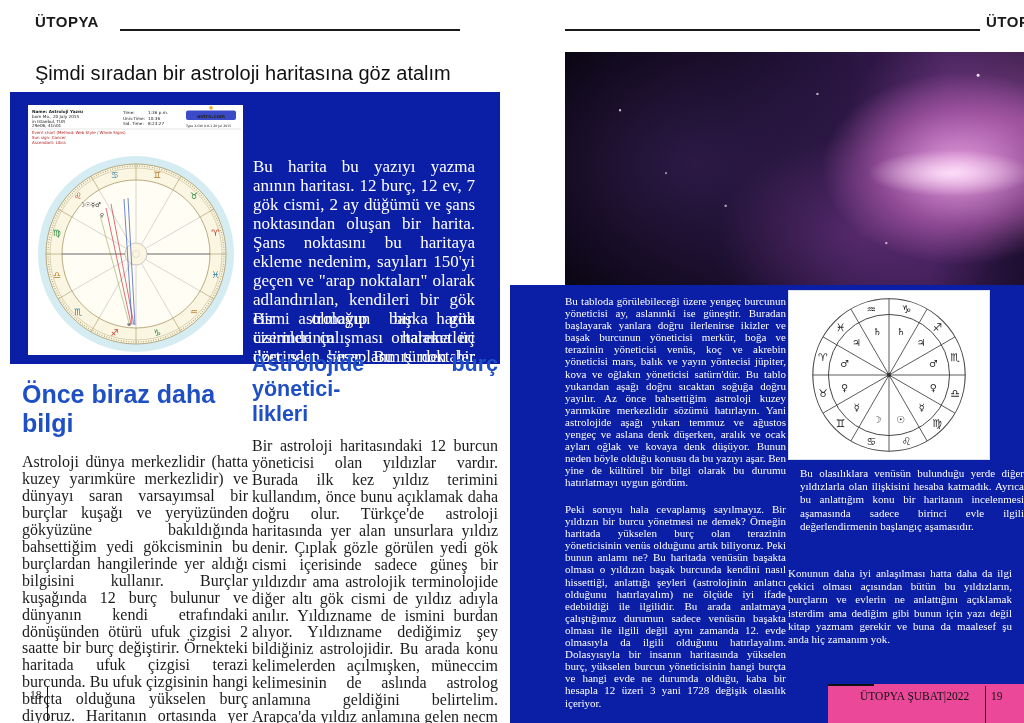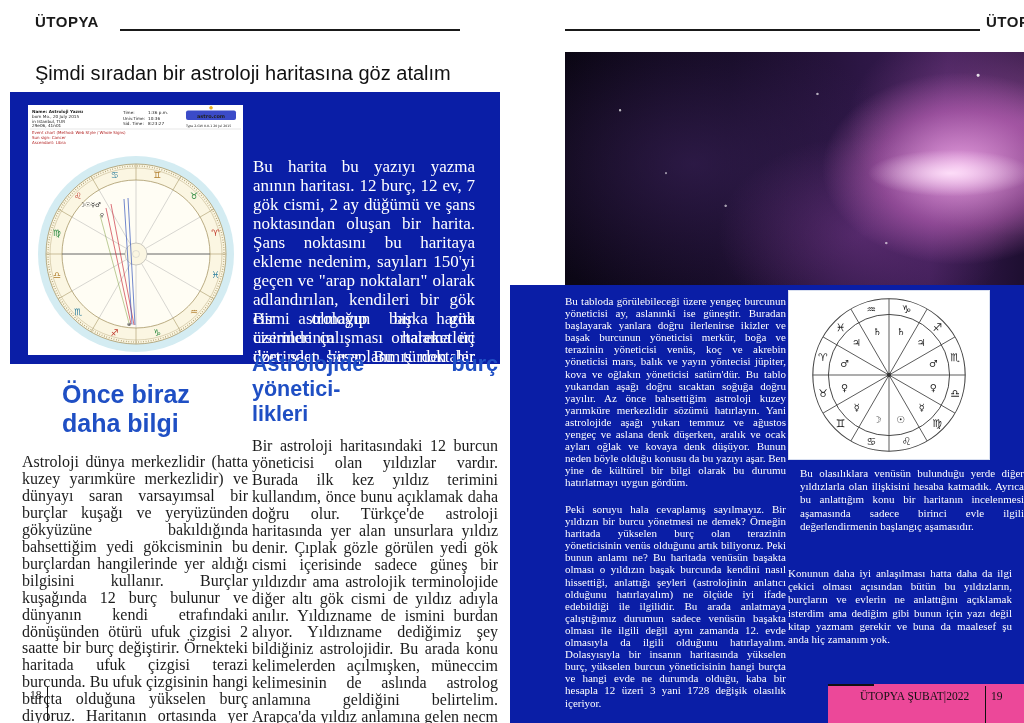--- a/index.html
+++ b/index.html
@@ -156,21 +156,21 @@
         <text x="50" y="94.2" class="zg fire">♌</text>
       </g>
     </svg>
   </div>
 
   <p class="abs wp" style="left:243px; top:18px; width:222px;">Bu harita bu yazıyı yazma anının haritası. 12 burç, 12 ev, 7 gök cismi, 2 ay düğümü ve şans noktasından oluşan bir harita. Şans noktasını bu haritaya ekleme nedenim, sayıları 150'yi geçen ve "arap noktaları" olarak adlandırılan, kendileri bir gök cismi olmayıp başka gök cisimlerinin hareketleri üzerinden hesaplanmış noktalar olan unsurlardan olup yüzlerce yıldır her haritada yer almalasıdır.</p>
   <p class="abs wp" style="left:243px; top:170px; width:222px;">Bir astroloğun bir harita üzerinde çalışması ortalama üç dört saat sürer. Bu türden bir çalışmanın tamamını yazıya dökmek burada mümkün değildir. Yine de bu çalışmanın aşağı yukarı onda biri kabul edilebilecek bir örneklendirme yapmaya çalışayım</p>
 </div>
 
 <div class="abs" style="left:22px; top:380px; width:226px;">
-  <div class="h2" style="font-size:25px;margin-left:40px;">Önce biraz daha bilgi</div>
+  <div class="h2" style="font-size:25px;">Önce biraz daha bilgi</div>
   <p class="body" style="margin-top:16px;">Astroloji dünya merkezlidir (hatta kuzey yarımküre merkezlidir) ve dünyayı saran varsayımsal bir burçlar kuşağı ve yeryüzünden gökyüzüne bakıldığında bahsettiğim yedi gökcisminin bu burçlardan hangilerinde yer aldığı bilgisini kullanır. Burçlar kuşağında 12 burç bulunur ve dünyanın kendi etrafındaki dönüşünden ötürü ufuk çizgisi 2 saatte bir burç değiştirir. Örnekteki haritada ufuk çizgisi terazi burcunda. Bu ufuk çizgisinin hangi burçta olduğuna yükselen burç diyoruz. Haritanın ortasında yer alan sayılar, hayatın değişik yönlerini anlatan 12 evi gösterir. Yükselen burcun bulunduğu ev 1. evdir, kişinin ya da olayın temsilcisidir.</p>
 </div>
 
 <div class="abs" style="left:252px; top:352px; width:246px;">
   <div class="h2 h2-line1" style="font-size:21.5px;">Astrolojide burç yönetici-</div>
   <div class="h2" style="font-size:21.5px;">likleri</div>
   <p class="body" style="margin-top:11px;">Bir astroloji haritasındaki 12 burcun yöneticisi olan yıldızlar vardır. Burada ilk kez yıldız terimini kullandım, önce bunu açıklamak daha doğru olur. Türkçe'de astroloji haritasında yer alan unsurlara yıldız denir. Çıplak gözle görülen yedi gök cismi içerisinde sadece güneş bir yıldızdır ama astrolojik terminolojide diğer altı gök cismi de yıldız adıyla anılır. Yıldızname de ismini burdan alıyor. Yıldızname dediğimiz şey bildiğiniz astrolojidir. Bu arada konu kelimelerden açılmışken, müneccim kelimesinin de aslında astrolog anlamına geldiğini belirtelim. Arapça'da yıldız anlamına gelen necm kelimesinden türeyen müneccim kelimesi, yıldız ilmini bilen anlamında kullanılır. Necmettin isminin de yıldızdan gelme olduğunu konumuz dışı olsa da belirtmek isterim. Örnekleri çoğaltınca kelimeler daha hızlı anlaşılıyor. Dolayısıyla Necm suresi de yıldız suresidir. Bu burcu hangi gök cisminin yönettiğine ve bu gök cisminin haritanın neresinde hangi koşullar altında bulunduğuna bakılarak haritayı yorumlamaya başlamak mümkündür. Peki bir burcu bir gök cisminin yönetmesi ne demek?</p>
 </div>
 
 <div class="abs footer-text" style="left:30px; top:689px;">18</div>

